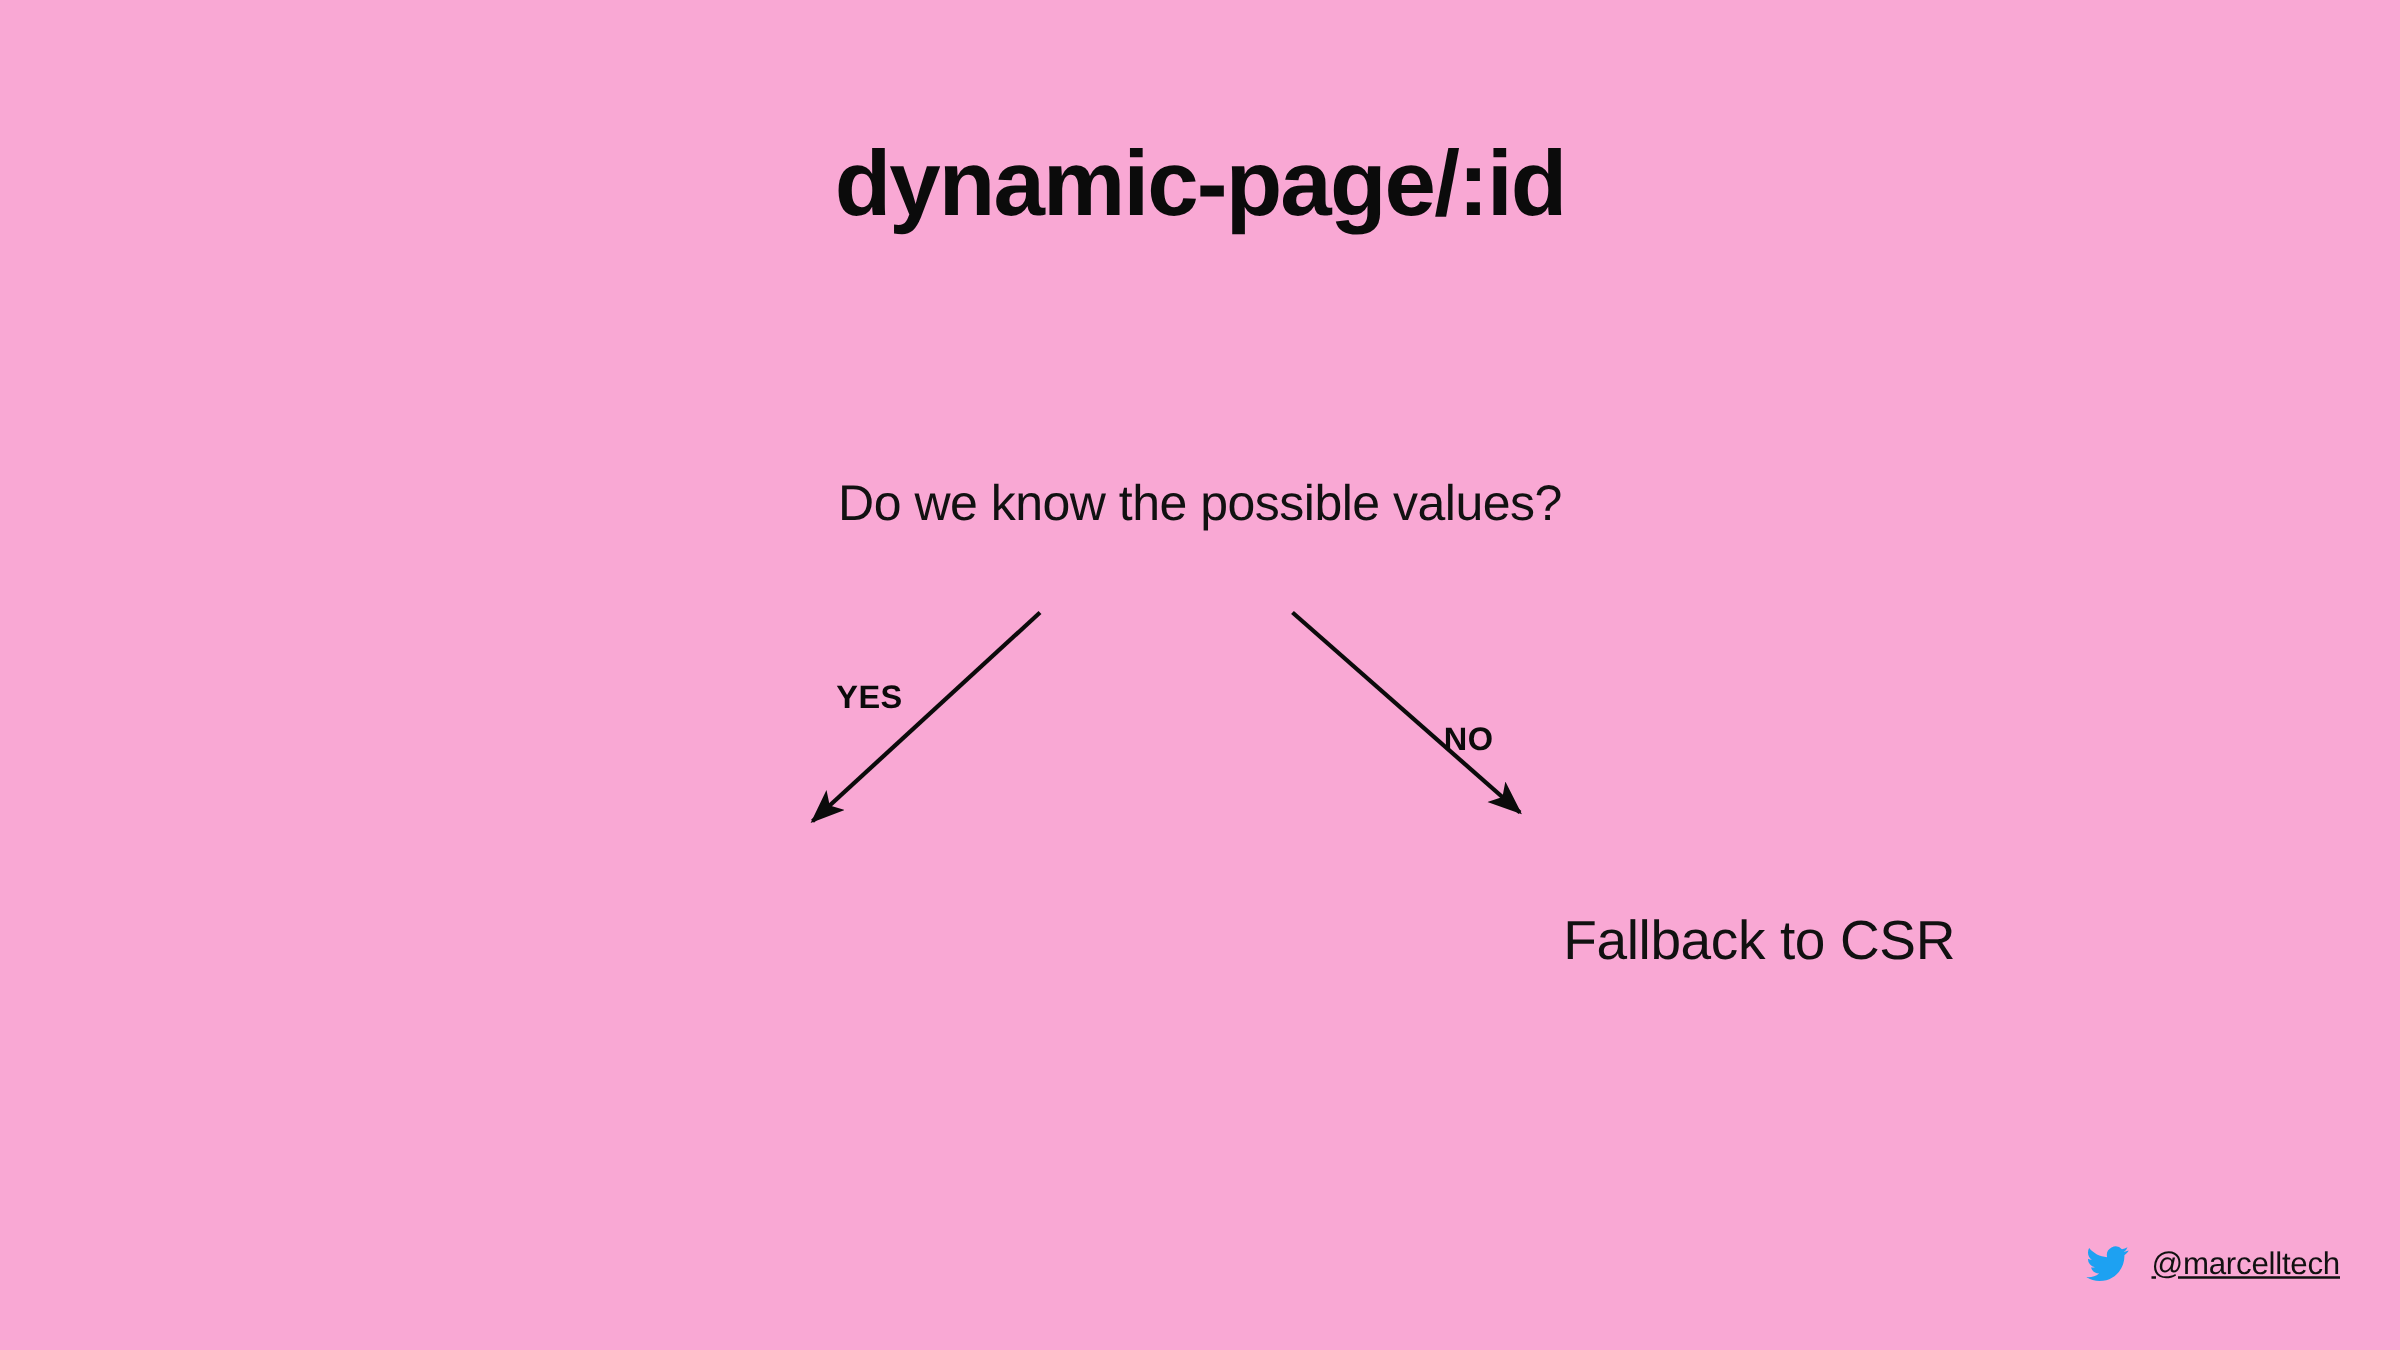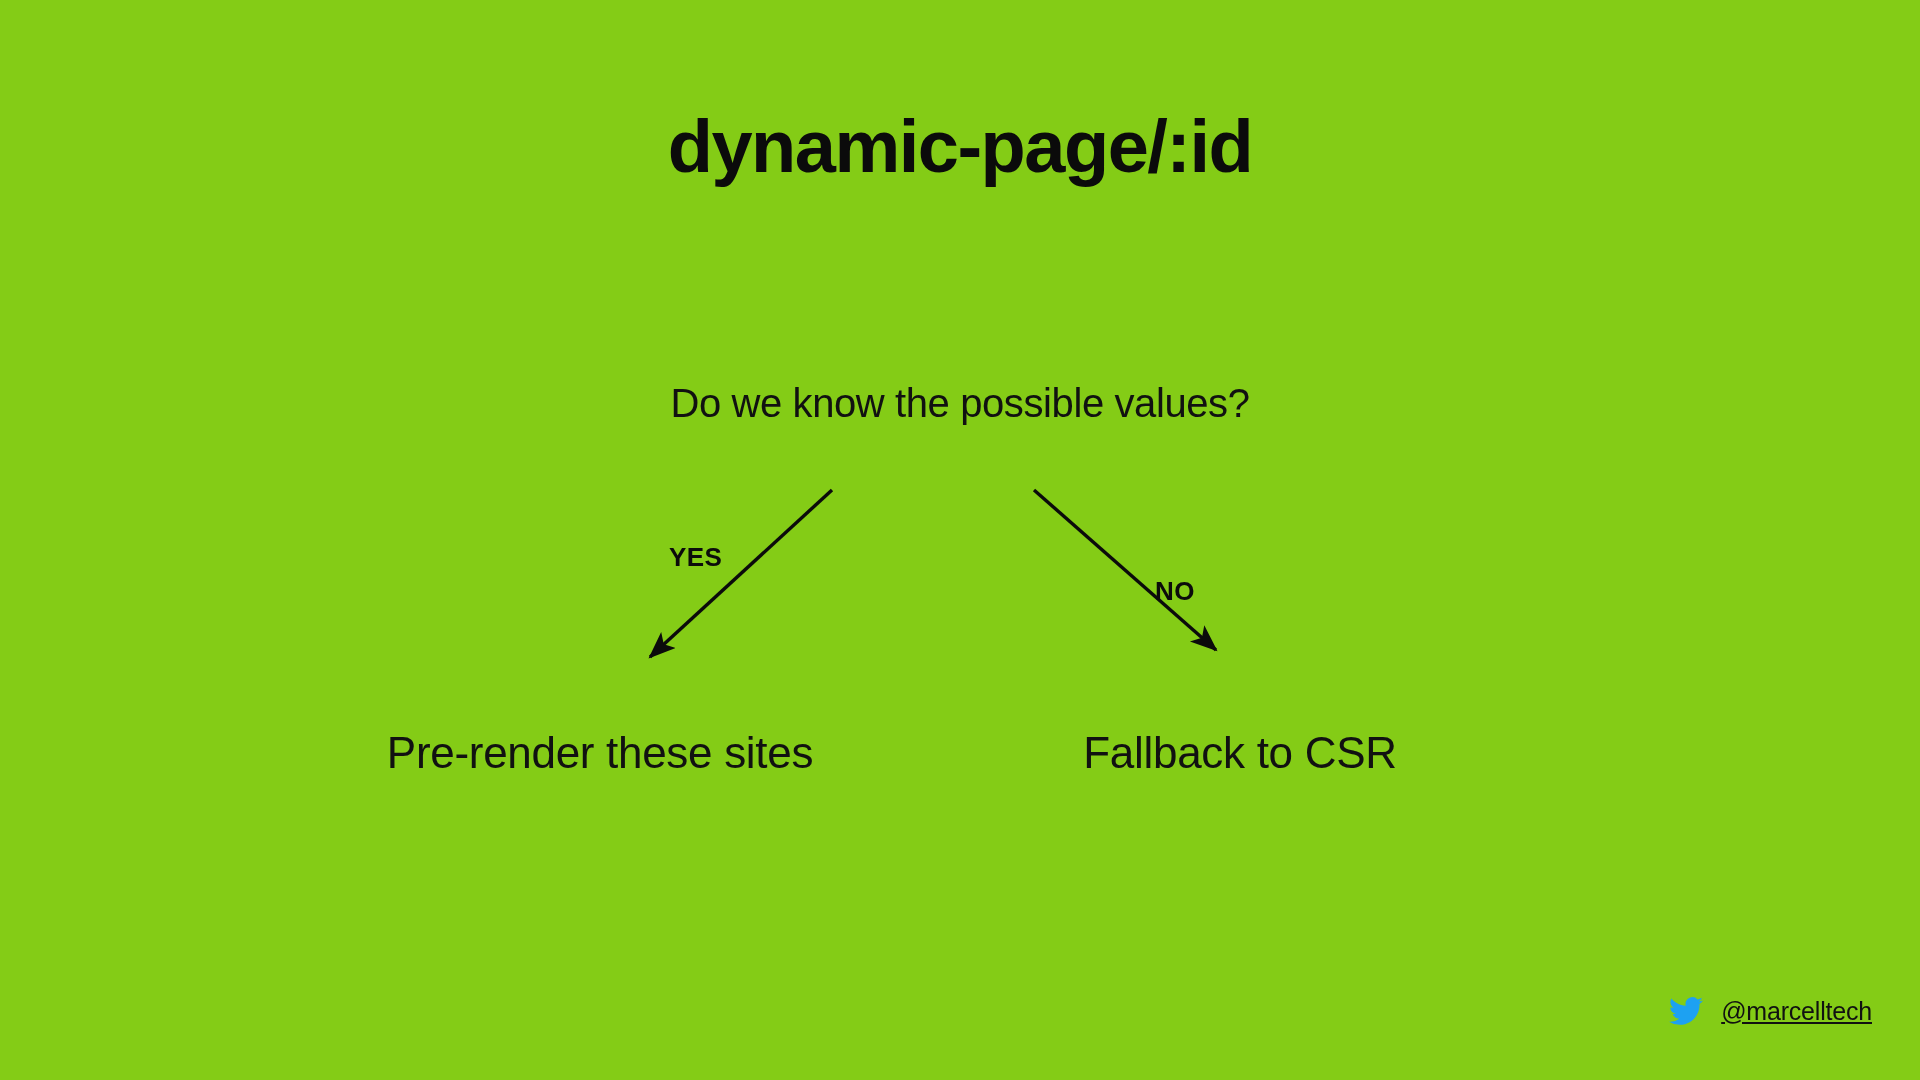--- a/index.html
+++ b/index.html
@@ -10,21 +10,21 @@
   }
   body {
     font-family: "Liberation Sans", sans-serif;
     color: #0a0a0a;
     -webkit-font-smoothing: antialiased;
   }
   .slide {
     position: relative;
     width: 1920px;
     height: 1080px;
-    background: #84cc16;
+    background: #f9a8d4;
     overflow: hidden;
   }
 
   
   .slide-title {
     position: absolute;
     left: 0;
     top: 108px;
     width: 1920px;
     text-align: center;
@@ -78,21 +78,21 @@
     position: absolute;
     top: 728px;
     font-size: 44px;
     font-weight: 400;
     letter-spacing: -0.3px;
     color: #111111;
     white-space: nowrap;
     text-align: center;
   }
   .outcome.left  { left: 300px; width: 600px; }
-  .outcome.right { left: 980px; width: 520px; }
+  .outcome.right { left: 1044px; width: 520px; text-align: right; }
 
   
   .social-handle {
     position: absolute;
     right: 48px;
     bottom: 52px;
     display: flex;
     align-items: center;
     gap: 18px;
     text-align: right;
@@ -134,21 +134,20 @@
 
     <line x1="832" y1="490" x2="650" y2="657" stroke="#0b0b0b" stroke-width="3.4" marker-end="url(#arrowhead-yes)"></line>
 
     <line x1="1034" y1="490" x2="1216" y2="650" stroke="#0b0b0b" stroke-width="3.4" marker-end="url(#arrowhead-no)"></line>
   </svg>
 
   <div class="branch-label yes">YES</div>
 
   <div class="branch-label no">NO</div>
 
-  <div class="outcome left">Pre-render these sites</div>
 
   <div class="outcome right">Fallback to CSR</div>
 
   <div class="social-handle">
     <svg class="twitter-bird" viewBox="0 0 24 24" xmlns="http://www.w3.org/2000/svg">
       <path fill="#1DA1F2" d="M23.953 4.57a10 10 0 0 1-2.825.775 4.958 4.958 0 0 0 2.163-2.723c-.951.555-2.005.959-3.127 1.184a4.92 4.92 0 0 0-8.384 4.482C7.69 8.095 4.067 6.13 1.64 3.162a4.822 4.822 0 0 0-.666 2.475c0 1.71.87 3.213 2.188 4.096a4.904 4.904 0 0 1-2.228-.616v.06a4.923 4.923 0 0 0 3.946 4.827 4.996 4.996 0 0 1-2.212.085 4.936 4.936 0 0 0 4.604 3.417 9.867 9.867 0 0 1-6.102 2.105c-.39 0-.779-.023-1.17-.067a13.995 13.995 0 0 0 7.557 2.209c9.053 0 13.998-7.496 13.998-13.985 0-.21 0-.42-.015-.63A9.935 9.935 0 0 0 24 4.59z"></path>
     </svg>
     <span class="handle-text">@marcelltech</span>
   </div>
 

